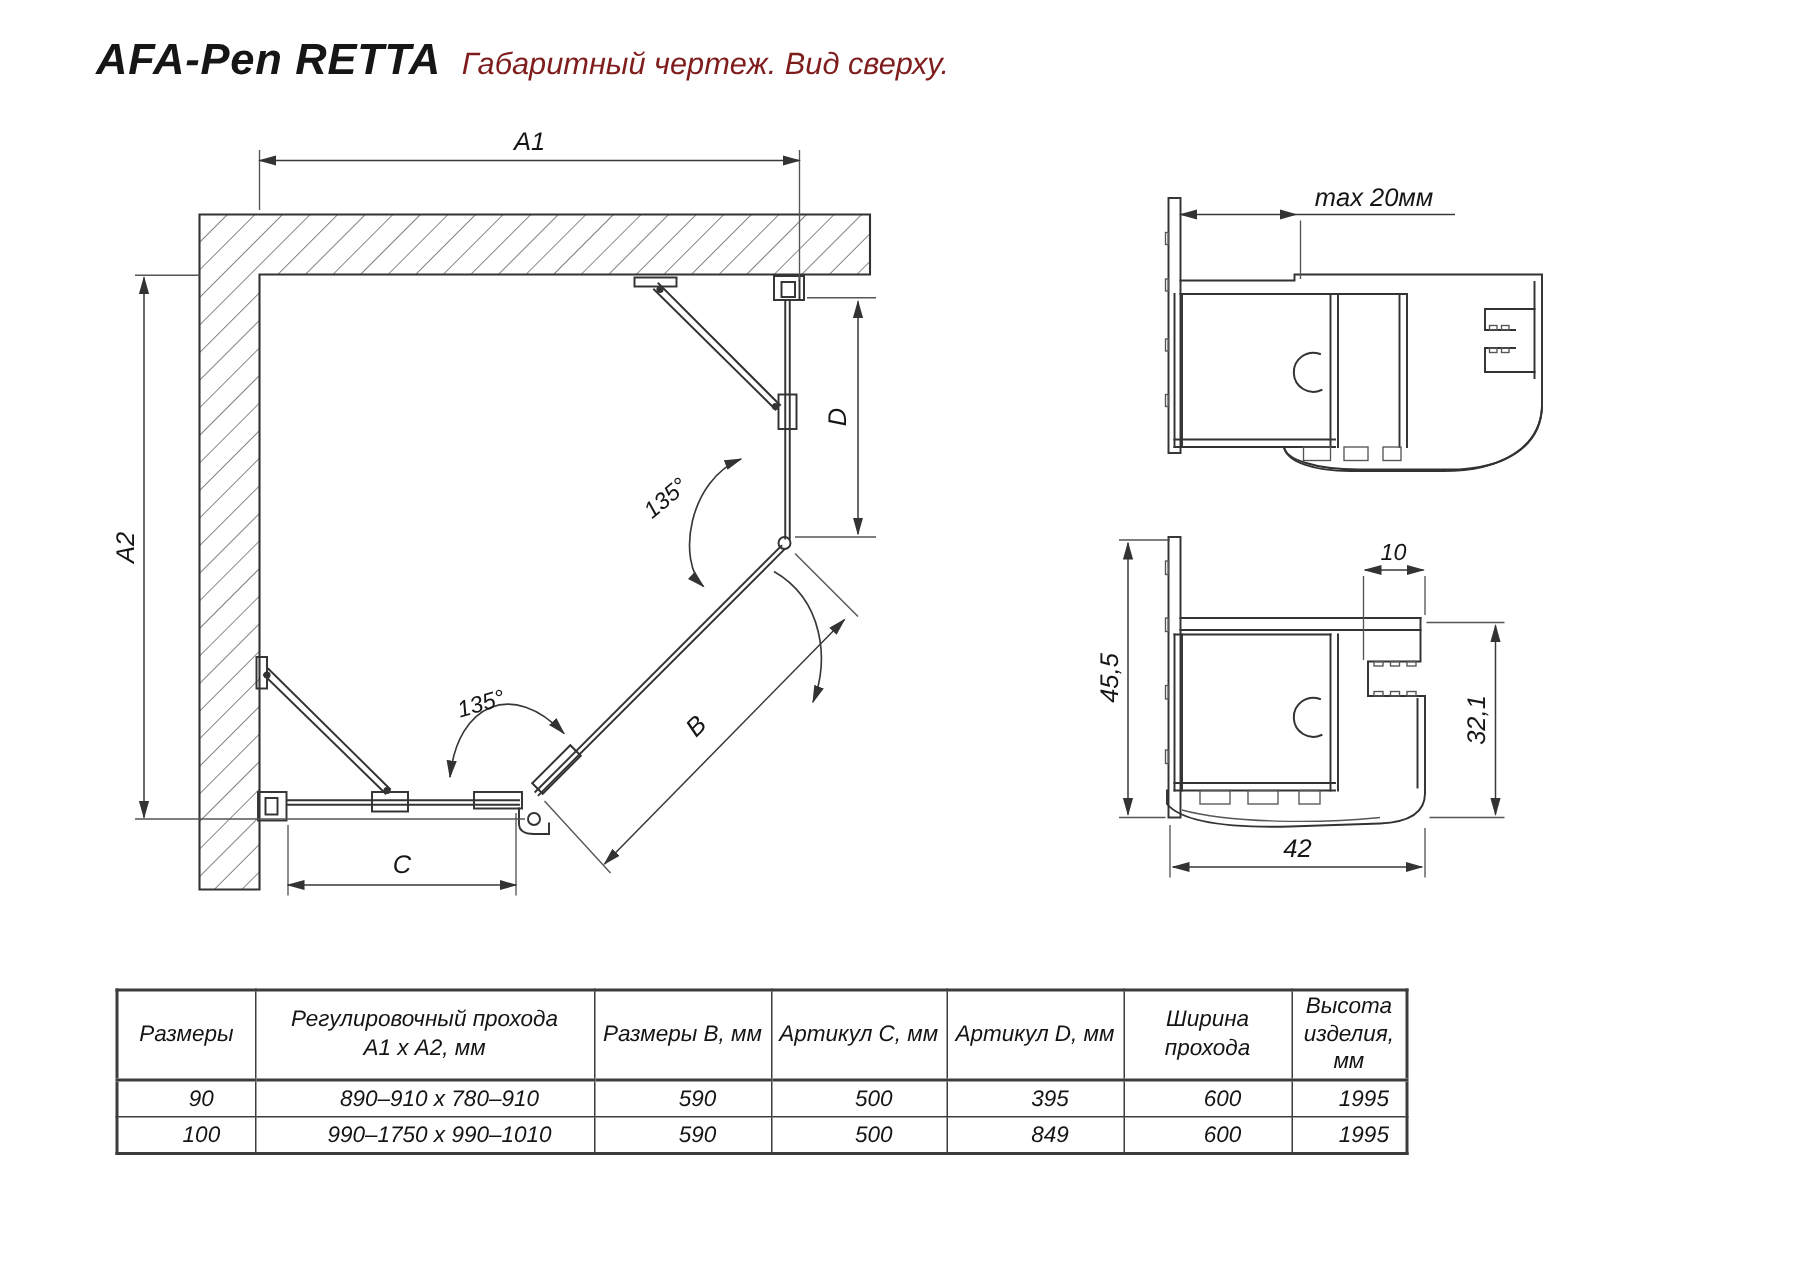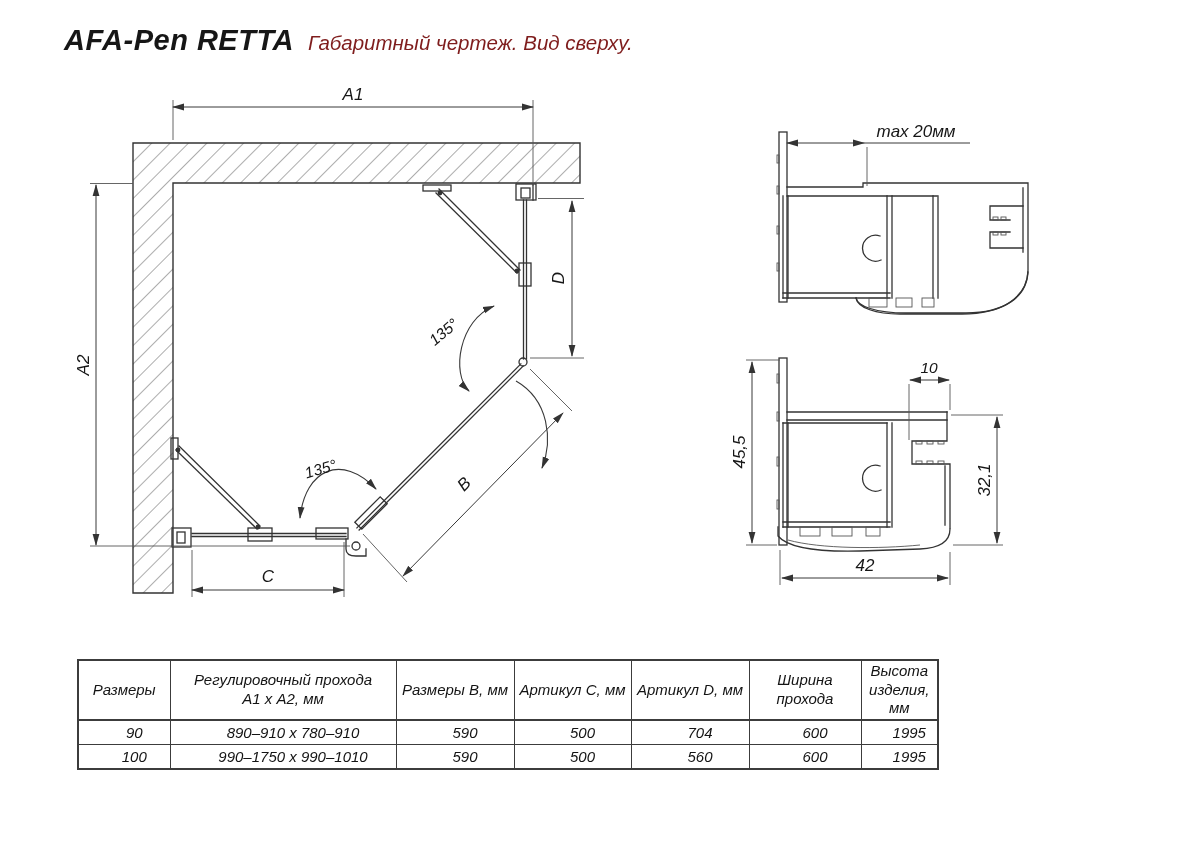--- a/index.html
+++ b/index.html
@@ -295,29 +295,29 @@
 изделия,
 мм</th>
       </tr>
     </thead>
     <tbody>
       <tr>
         <td>90</td>
         <td>890–910 х 780–910</td>
         <td>590</td>
         <td>500</td>
-        <td>704</td>
+        <td>395</td>
         <td>600</td>
         <td>1995</td>
       </tr>
       <tr>
         <td>100</td>
         <td>990–1750 х 990–1010</td>
         <td>590</td>
         <td>500</td>
-        <td>560</td>
+        <td>849</td>
         <td>600</td>
         <td>1995</td>
       </tr>
     </tbody>
   </table>
 
 </div>
 
 </body></html>

